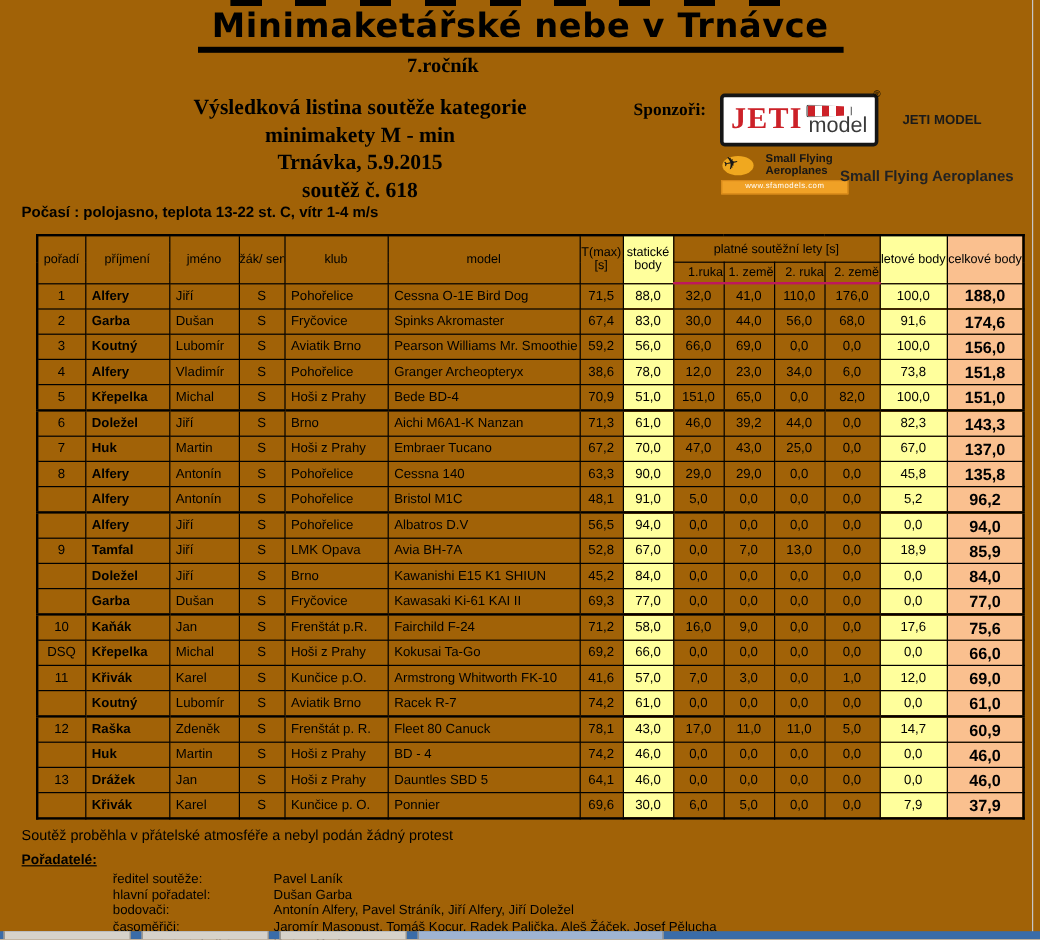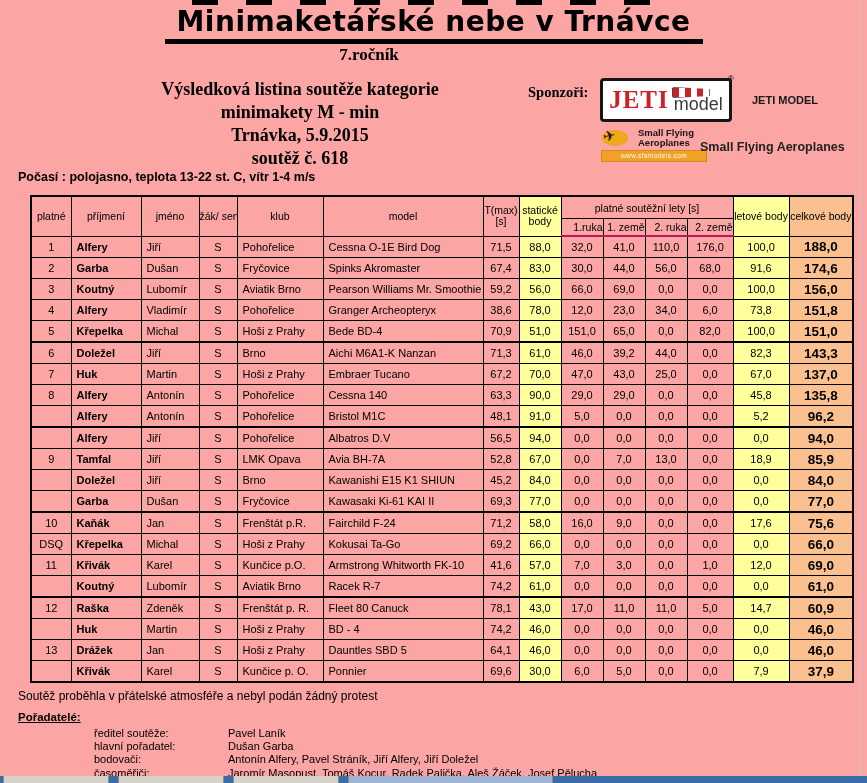--- a/index.html
+++ b/index.html
@@ -1,16 +1,16 @@
 <!DOCTYPE html>
 <html><head>
 <meta charset="utf-8">
 <style>
   html,body{margin:0;padding:0;background:#fff;}
-  .page{position:relative;width:867px;height:783px;background:#fca5a5;overflow:hidden;
+  .page{position:relative;width:867px;height:783px;background:#a16207;overflow:hidden;
         font-family:"Liberation Sans",sans-serif;color:#000;}
 
   
   .top-noise{position:absolute;top:0;left:192px;width:458px;height:5px;
     background:repeating-linear-gradient(90deg,#000 0 26px,transparent 26px 54px);}
 
   .right-edge{position:absolute;top:0;right:6px;width:1px;height:100%;background:#c6c6c6;}
 
   
   .title-wrap{position:absolute;top:5px;left:0;width:867px;text-align:center;}
@@ -139,21 +139,21 @@
           <col style="width:42px">
         <col style="width:42px">
           <col style="width:42px">
           <col style="width:42px">
           <col style="width:46px">
         <col style="width:56px">
           <col style="width:64px">
       </colgroup>
       <thead>
         <tr class="h1">
-          <th rowspan="2">platné</th>
+          <th rowspan="2">pořadí</th>
           <th rowspan="2">příjmení</th>
           <th rowspan="2">jméno</th>
           <th rowspan="2">žák/ sen.</th>
           <th rowspan="2">klub</th>
           <th rowspan="2">model</th>
           <th rowspan="2" class="wrap">
             <span>T(max)</span><br><span>[s]</span>
           </th>
           <th rowspan="2" class="wrap bg-yellow">statické body</th>
           <th colspan="4">platné soutěžní lety [s]</th>

